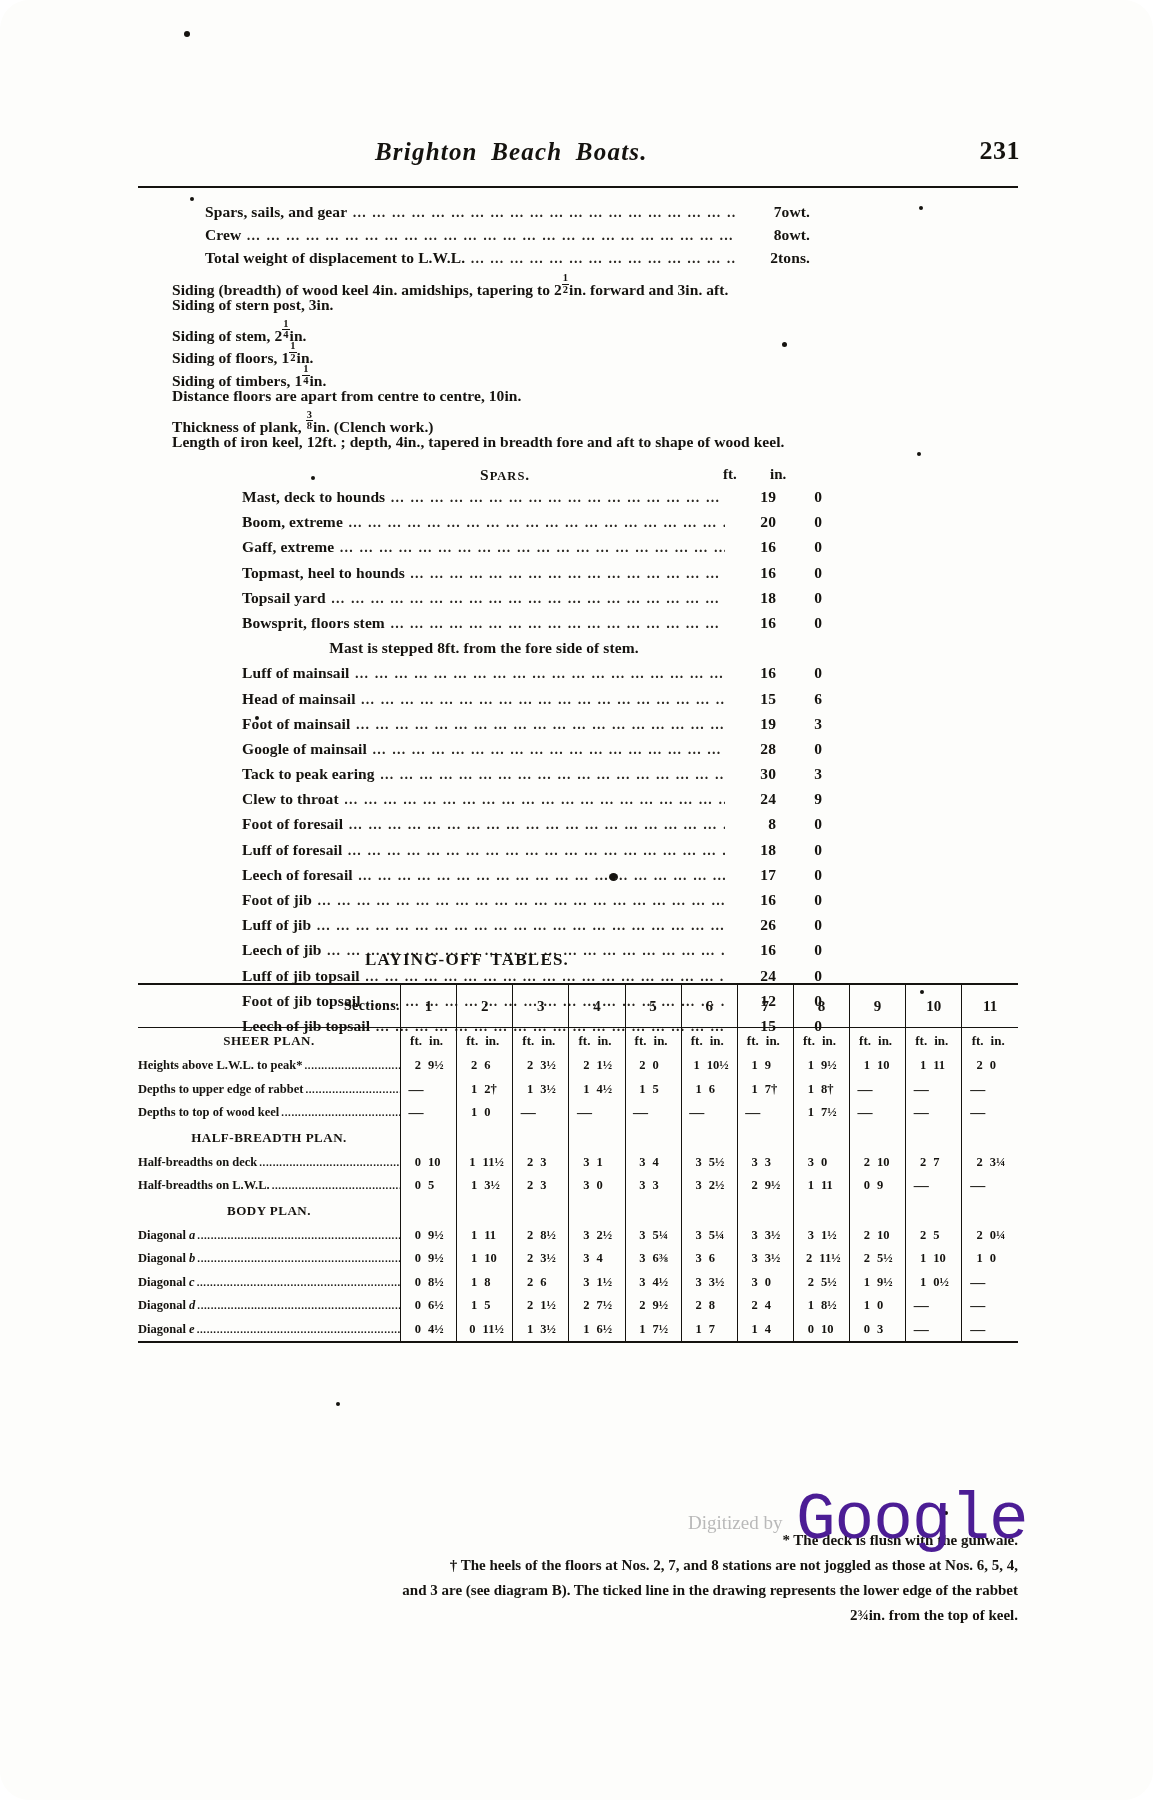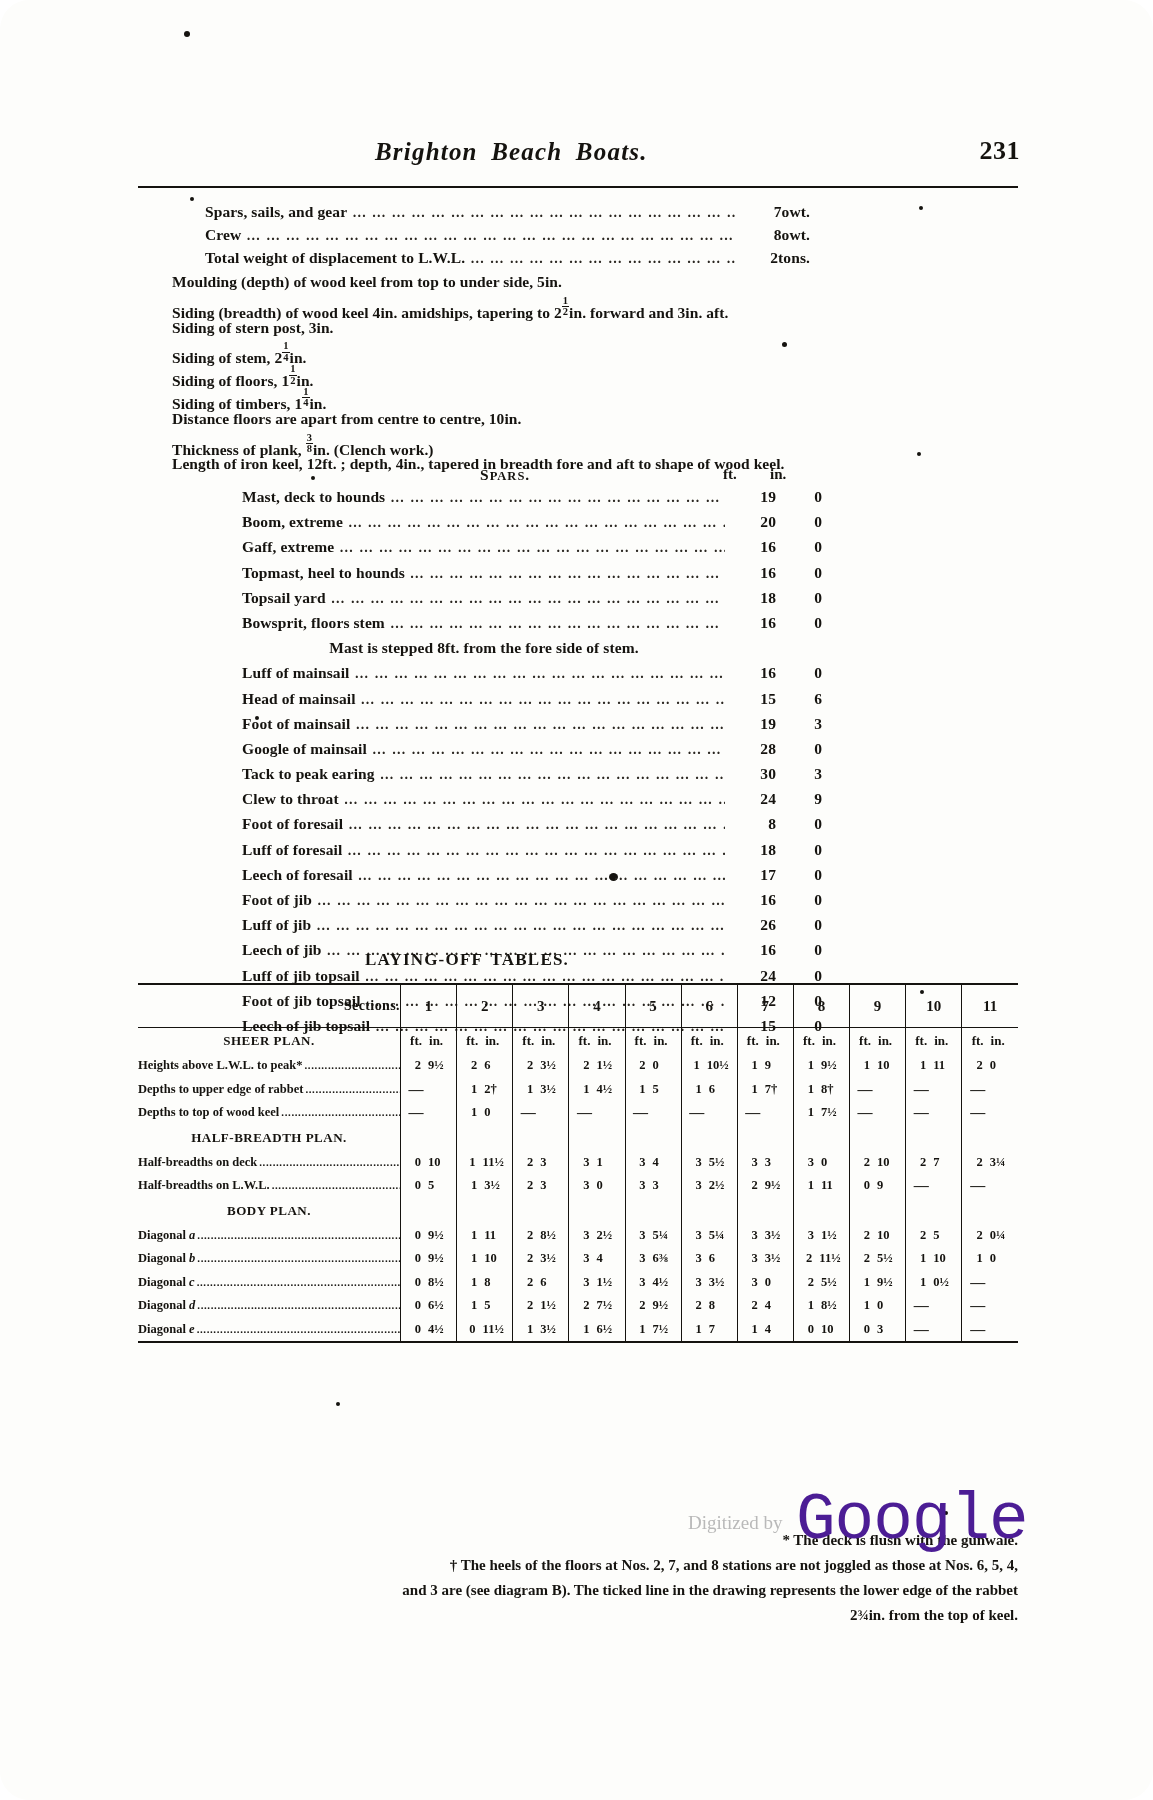--- a/index.html
+++ b/index.html
@@ -327,21 +327,20 @@
         <span class="v1">8owt.</span>
       </div>
       <div class="lrow">
         <span class="lbl">Total weight of displacement to L.W.L.</span>
         <span class="dots">… … … … … … … … … … … … … … … … … … … … … … … … … … … … … … … … … … … … … … … … </span>
         <span class="v1">2tons.</span>
       </div>
     </div>
 
   <div class="plainlines">
-      <div class="pline">Moulding (depth) of wood keel from top to under side, 5in.</div>
       <div class="pline">Siding (breadth) of wood keel 4in. amidships, tapering to 2<span class="frac"><i>1</i><u>2</u></span>in. forward and 3in. aft.</div>
       <div class="pline">Siding of stern post, 3in.</div>
       <div class="pline">Siding of stem, 2<span class="frac"><i>1</i><u>4</u></span>in.</div>
       <div class="pline">Siding of floors, 1<span class="frac"><i>1</i><u>2</u></span>in.</div>
       <div class="pline">Siding of timbers, 1<span class="frac"><i>1</i><u>4</u></span>in.</div>
       <div class="pline">Distance floors are apart from centre to centre, 10in.</div>
       <div class="pline">Thickness of plank, <span class="frac"><i>3</i><u>8</u></span>in.   (Clench work.)</div>
       <div class="pline">Length of iron keel, 12ft. ; depth, 4in., tapered in breadth fore and aft to shape of wood keel.</div>
     </div>
 

